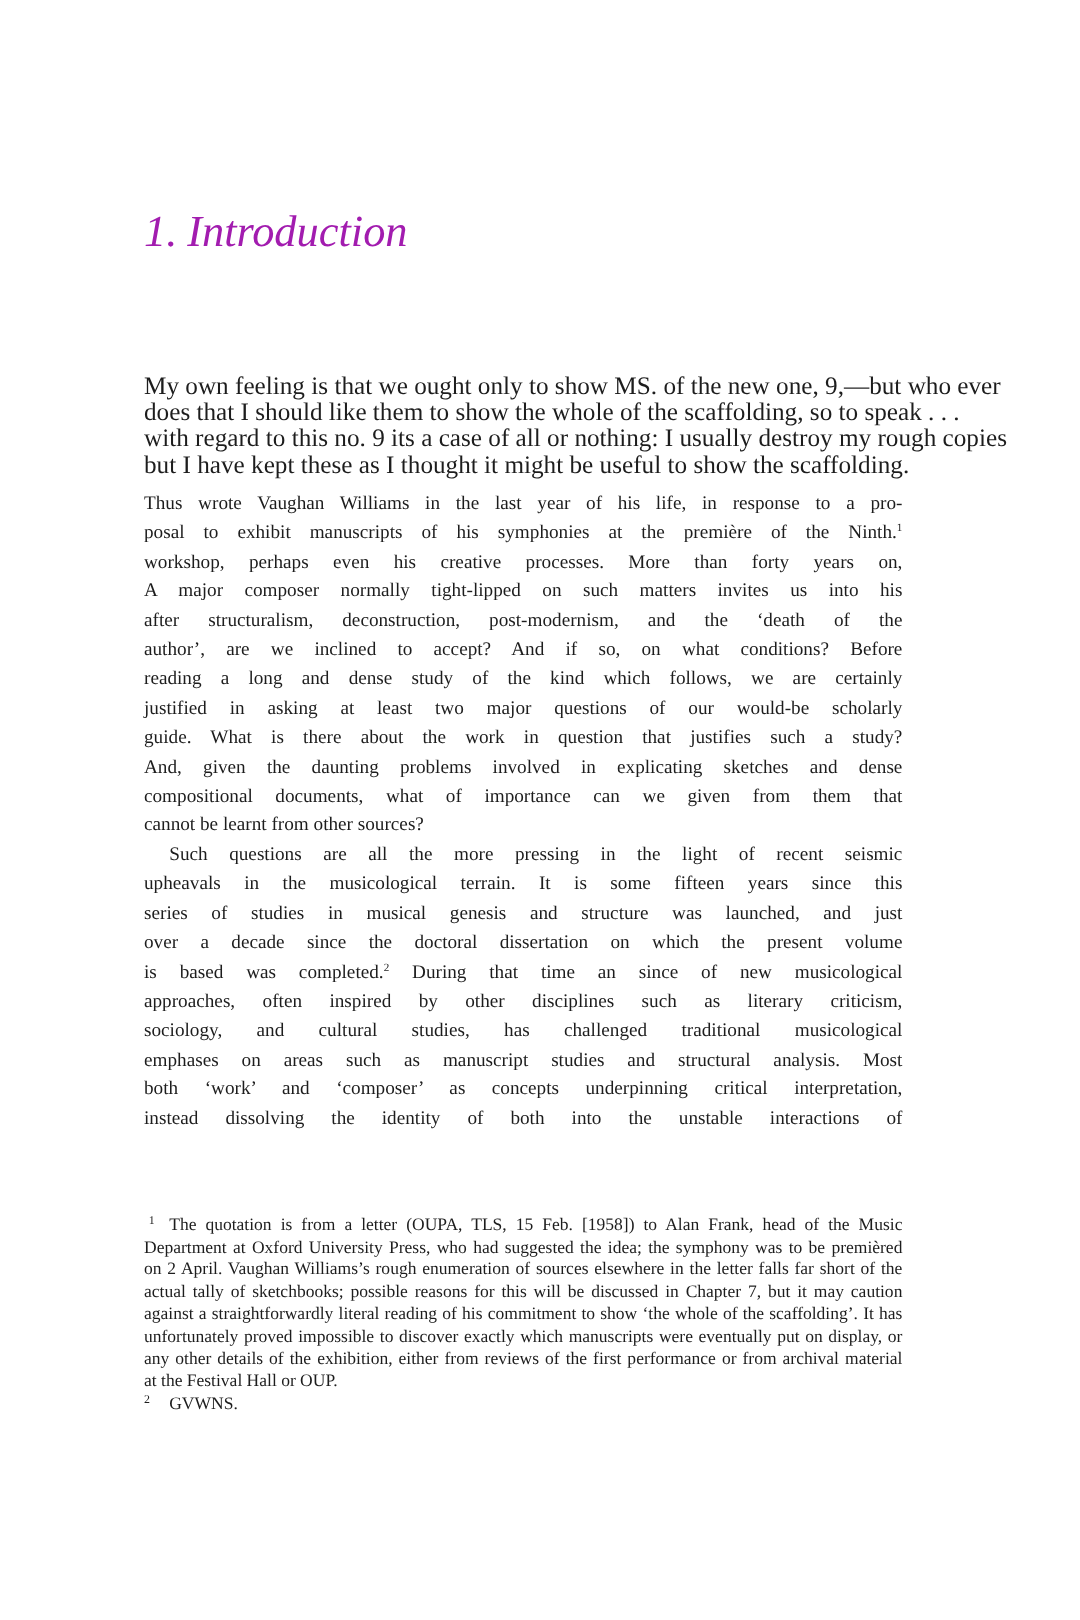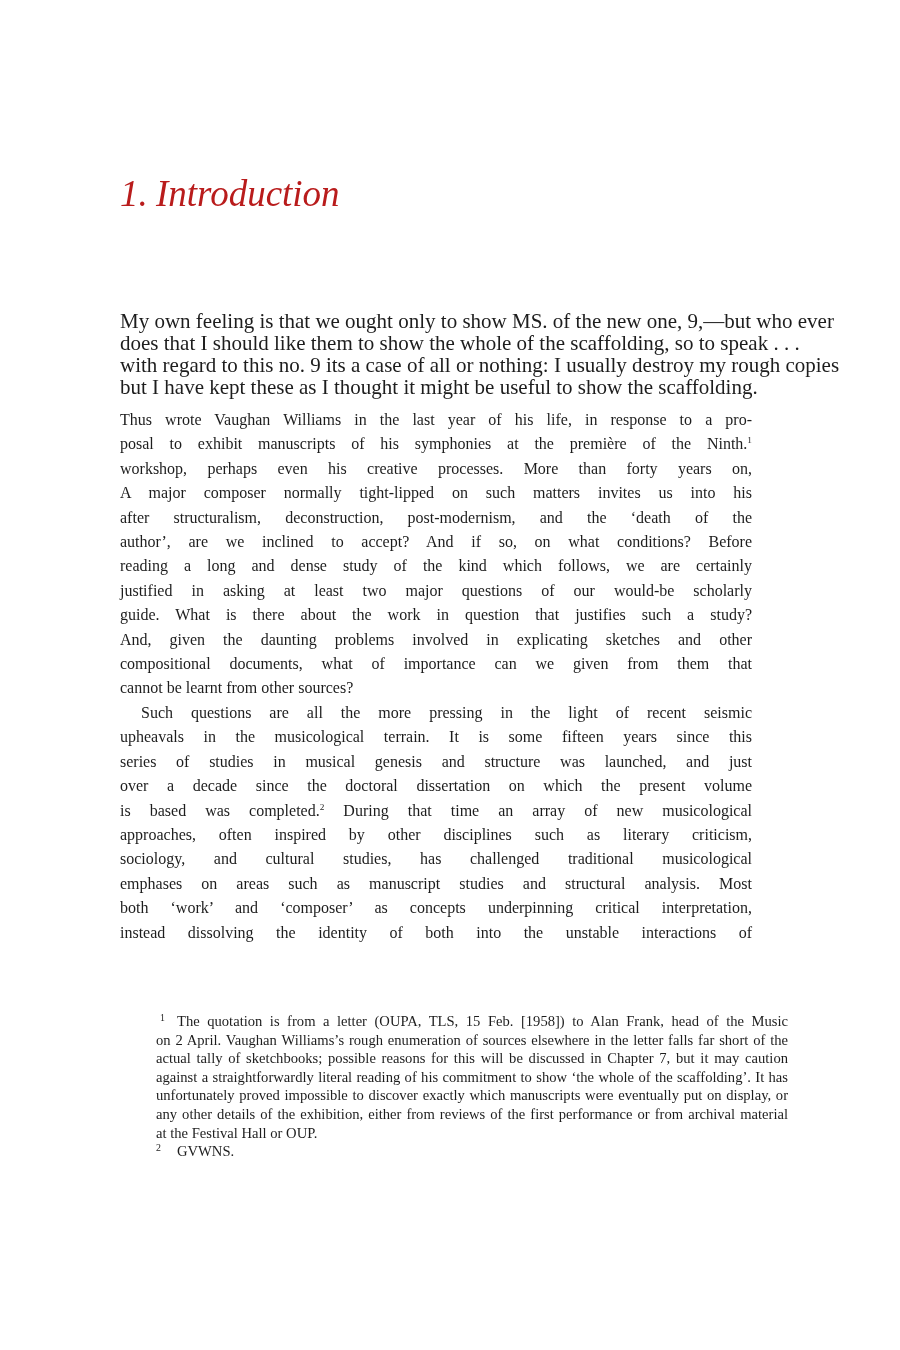--- a/index.html
+++ b/index.html
@@ -21,21 +21,21 @@
     width: 900px;
     height: 1350px;
   }
   .chapter-heading {
     position: absolute;
     left: 120px;
     top: 172px;
     font-style: italic;
     font-size: 37px;
     line-height: 44px;
-    color: #b91c1c;
+    color: #a21caf;
     white-space: nowrap;
   }
   .chapter-number {
     display: inline-block;
     width: 36px;
   }
   .chapter-title {
     display: inline-block;
   }
   .text-block {
@@ -69,21 +69,20 @@
   }
   sup.fn {
     font-size: 0.58em;
     line-height: 0;
     vertical-align: 0.62em;
   }
   .footnotes {
     top: 1012px;
     font-size: 14.6px;
     line-height: 18.6px;
-    margin-left: 36px;
   }
   .fn-mark {
     font-size: 0.68em;
     vertical-align: 0.5em;
     line-height: 0;
   }
   .fn-indent {
     display: inline-block;
     width: 21px;
     text-align: left;
@@ -109,41 +108,42 @@
     <div>
       <span class="line">Thus wrote Vaughan Williams in the last year of his life, in response to a pro-</span>
       <span class="line"><span>posal to exhibit manuscripts of his symphonies at the première of the Ninth.</span><sup class="fn">1</sup></span>
       <span class="line">workshop, perhaps even his creative processes. More than forty years on,</span>
       <span class="line">A major composer normally tight-lipped on such matters invites us into his</span>
       <span class="line">after structuralism, deconstruction, post-modernism, and the ‘death of the</span>
       <span class="line">author’, are we inclined to accept? And if so, on what conditions? Before</span>
       <span class="line">reading a long and dense study of the kind which follows, we are certainly</span>
       <span class="line">justified in asking at least two major questions of our would-be scholarly</span>
       <span class="line">guide. What is there about the work in question that justifies such a study?</span>
-      <span class="line">And, given the daunting problems involved in explicating sketches and other</span>
+      <span class="line">And, given the daunting problems involved in explicating sketches and dense</span>
       <span class="line">compositional documents, what of importance can we given from them that</span>
       <span class="line last">cannot be learnt from other sources?</span>
     </div>
     <div>
       <span class="line"><span class="indent"></span><span>Such questions are all the more pressing in the light of recent seismic</span></span>
       <span class="line">upheavals in the musicological terrain. It is some fifteen years since this</span>
       <span class="line">series of studies in musical genesis and structure was launched, and just</span>
       <span class="line">over a decade since the doctoral dissertation on which the present volume</span>
-      <span class="line"><span>is based was completed.</span><sup class="fn">2</sup><span style="white-space:pre;"> During that time an array of new musicological</span></span>
+      <span class="line"><span>is based was completed.</span><sup class="fn">2</sup><span style="white-space:pre;"> During that time an since of new musicological</span></span>
       <span class="line">approaches, often inspired by other disciplines such as literary criticism,</span>
       <span class="line">sociology, and cultural studies, has challenged traditional musicological</span>
       <span class="line">emphases on areas such as manuscript studies and structural analysis. Most</span>
       <span class="line">both ‘work’ and ‘composer’ as concepts underpinning critical interpretation,</span>
       <span class="line">instead dissolving the identity of both into the unstable interactions of</span>
     </div>
   </div>
 
   <div class="text-block footnotes">
     <div>
       <span class="line"><span class="fn-indent"><span class="fn-mark" style="margin-left:4px;">1</span></span><span>The quotation is from a letter (OUPA, TLS, 15 Feb. [1958]) to Alan Frank, head of the Music</span></span>
+      <span class="line">Department at Oxford University Press, who had suggested the idea; the symphony was to be premièred</span>
       <span class="line">on 2 April. Vaughan Williams’s rough enumeration of sources elsewhere in the letter falls far short of the</span>
       <span class="line">actual tally of sketchbooks; possible reasons for this will be discussed in Chapter 7, but it may caution</span>
       <span class="line">against a straightforwardly literal reading of his commitment to show ‘the whole of the scaffolding’. It has</span>
       <span class="line">unfortunately proved impossible to discover exactly which manuscripts were eventually put on display, or</span>
       <span class="line">any other details of the exhibition, either from reviews of the first performance or from archival material</span>
       <span class="line last">at the Festival Hall or OUP.</span>
     </div>
     <div>
       <span class="line last"><span class="fn-indent"><span class="fn-mark">2</span></span><span>GVWNS.</span></span>
     </div>

